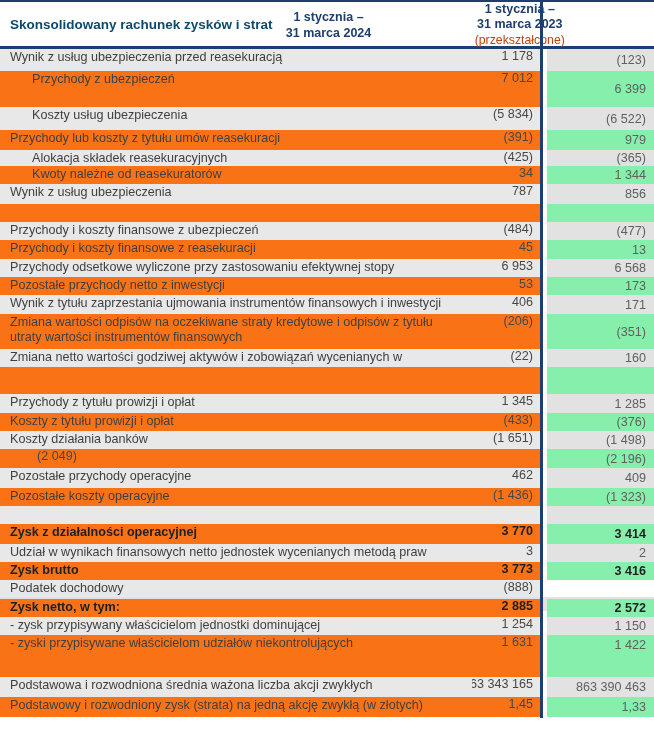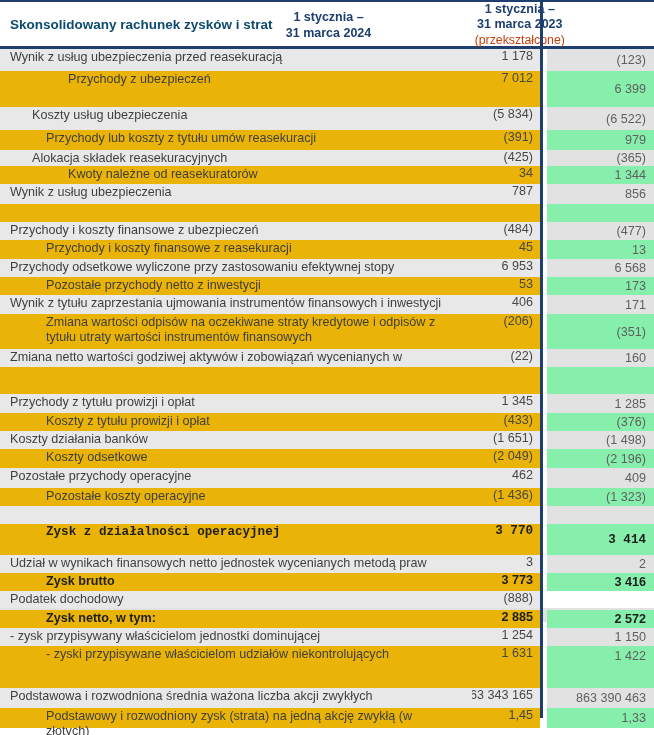--- a/index.html
+++ b/index.html
@@ -37,21 +37,21 @@
   .row .label{flex:1;padding:1px 8px 1px 10px;line-height:1.22;}
   .row.indent .label{padding-left:32px;}
   .row .num2024{width:84px;flex:0 0 auto;display:flex;align-items:center;
     justify-content:flex-end;overflow:hidden;white-space:nowrap;
     padding-right:7px;box-sizing:border-box;color:#474747;}
   .row.clip2024 .num2024{width:68px;}
   .row .gap{width:7px;flex:0 0 auto;}
   .row .num2023{flex:1;display:flex;align-items:center;justify-content:flex-end;
     padding-right:8px;white-space:nowrap;color:#606060;}
   .row.bg-gray .left{background:#e8e8e8;}
-  .row.bg-white .left{background:#eab308;padding-left:36px;}
+  .row.bg-white .left{background:#f97316;}
   .row.bg-gray .num2023{background:#e2e2e2;}
   .row.bg-white .num2023{background:#86efac;text-align:center;}
   .row.bold .label,.row.bold .num2024,.row.bold .num2023{font-weight:bold;color:#1f1f1f;}
 </style>
 </head>
 <body>
 
 <div id="report">
   <div class="vline"></div>
 
@@ -218,21 +218,20 @@
       <div class="row bg-gray" style="height: 18px;">
         <div class="left">
           <div class="label">Koszty działania banków</div>
           <div class="num2024">(1 651)</div>
         </div>
         <div class="gap"></div>
         <div class="num2023">(1 498)</div>
       </div>
       <div class="row bg-white" style="height: 19px;">
         <div class="left">
-          <div class="label">Koszty odsetkowe</div>
           <div class="num2024">(2 049)</div>
         </div>
         <div class="gap"></div>
         <div class="num2023">(2 196)</div>
       </div>
       <div class="row bg-gray" style="height: 20px;">
         <div class="left">
           <div class="label">Pozostałe przychody operacyjne</div>
           <div class="num2024">462</div>
         </div>
@@ -248,21 +247,21 @@
         <div class="num2023">(1 323)</div>
       </div>
       <div class="row bg-gray" style="height: 18px;">
         <div class="left">
           <div class="label"></div>
           <div class="num2024"></div>
         </div>
         <div class="gap"></div>
         <div class="num2023"></div>
       </div>
-      <div class="row bg-white bold" style="height: 31px; font-family: Liberation Mono, monospace;">
+      <div class="row bg-white bold" style="height: 20px;">
         <div class="left">
           <div class="label">Zysk z działalności operacyjnej</div>
           <div class="num2024">3 770</div>
         </div>
         <div class="gap"></div>
         <div class="num2023">3 414</div>
       </div>
       <div class="row bg-gray" style="height: 18px;">
         <div class="left">
           <div class="label">Udział w wynikach finansowych netto jednostek wycenianych metodą praw własności</div>

